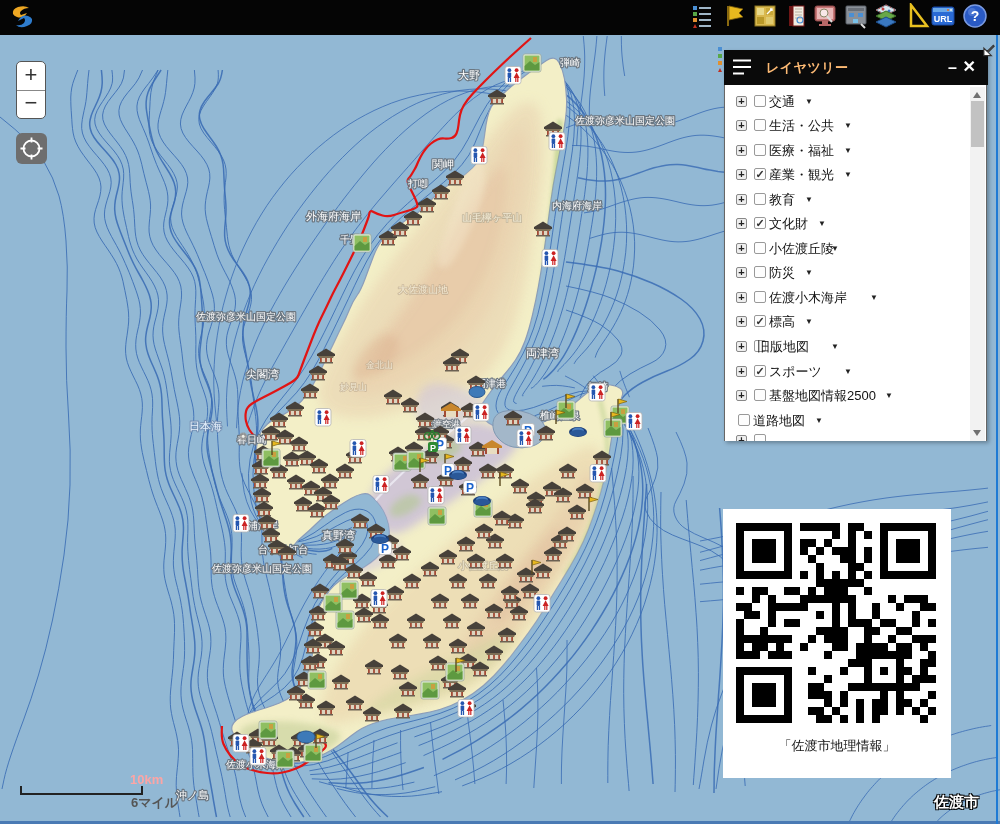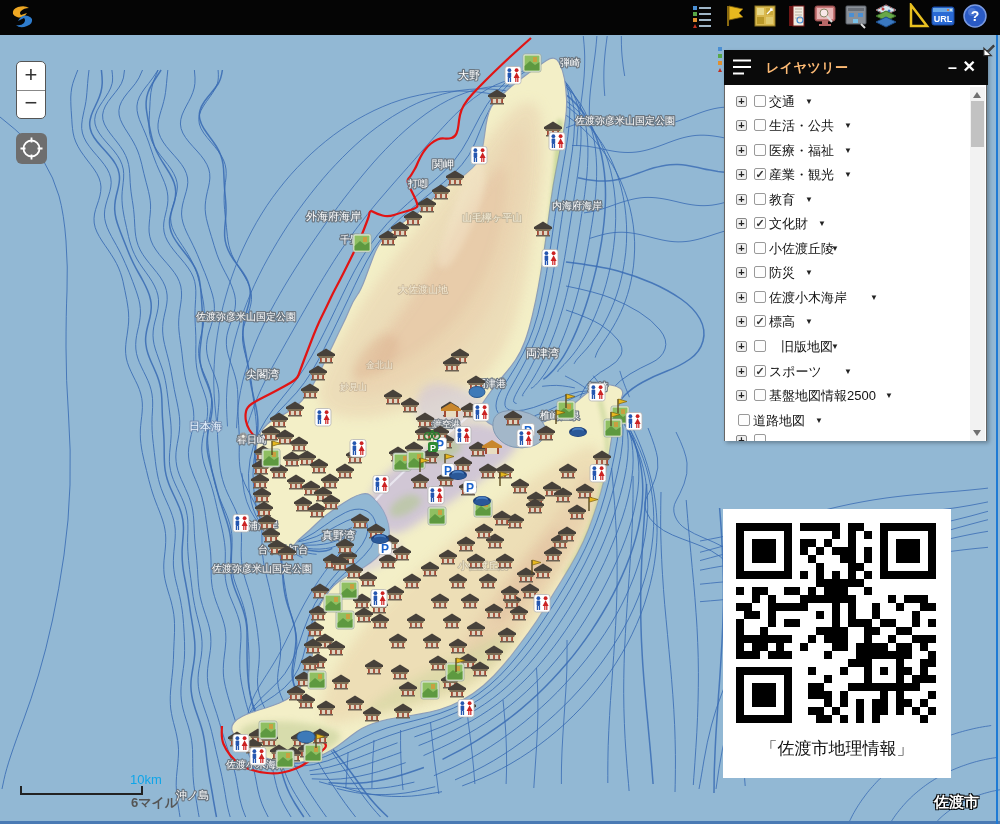--- a/index.html
+++ b/index.html
@@ -18,23 +18,23 @@
 .prow{position:absolute;left:0;width:240px;height:24px}
 .pbtn{position:absolute;left:11px;top:1px;width:11px;height:11px;border:1px solid #888;border-radius:2px;background:#eee;color:#222;font-size:11px;line-height:9px;text-align:center;font-weight:bold}
 .cb{position:absolute;top:0;width:12px;height:12px;border:1px solid #999;border-radius:2px;background:#fdfdfd;color:#333;font-size:11px;line-height:11px;text-align:center;font-weight:bold}
 .ptxt{position:absolute;top:-2px;color:#111;font-size:13px}
 .parw{position:absolute;top:2px;color:#222;font-size:8px}
 #pscroll{position:absolute;right:1px;top:36px;width:15px;height:354px;background:#f2f2f2}
 #pthumb{position:absolute;left:1px;top:14px;width:13px;height:46px;background:#c2c2c2}
 .sarr{position:absolute;left:3px;width:0;height:0;border-left:4.5px solid transparent;border-right:4.5px solid transparent}
 #qrbox{position:absolute;left:723px;top:509px;width:228px;height:269px;background:#fff}
 #qrbox svg{position:absolute;left:13px;top:14px}
-#qrcap{position:absolute;left:0;top:228px;width:228px;text-align:center;font-size:17px;color:#111}
+#qrcap{position:absolute;left:0;top:228px;width:228px;text-align:center;font-size:13px;color:#111}
 #scalebar{position:absolute;left:20px;top:786px;width:123px;height:9px;border-left:2px solid #222;border-right:2px solid #222;border-bottom:2px solid #222}
-#sctxt1{position:absolute;left:130px;top:772px;font-size:13px;color:#0ea5e9;font-weight:normal}
+#sctxt1{position:absolute;left:130px;top:772px;font-size:13px;color:#fca5a5;font-weight:bold}
 #sctxt2{position:absolute;left:131px;top:794px;font-size:13px;color:#555;font-weight:bold}
 #attr{position:absolute;left:934px;top:793px;font-size:15px;font-weight:bold;color:#fff;text-shadow:-1px -1px 0 #000,1px -1px 0 #000,-1px 1px 0 #000,1px 1px 0 #000}
 #redge{position:absolute;left:996px;top:35px;width:2px;height:789px;background:#1e7ad4}
 #bedge{position:absolute;left:0;top:821px;width:1000px;height:3px;background:#4a7ab4}
 #legmini{position:absolute;left:718px;top:45px;width:12px;height:32px}
 </style></head><body>
 <div id="map">
 <svg width="1000" height="789" viewBox="0 0 1000 789">
 <rect x="0" y="0" width="1000" height="789" fill="#92b8d4"></rect>
 <path d="M540.7 31.3Q551.9 29.7 559.4 37.9Q566.8 46.1 568.7 59.7Q570.7 73.2 569.4 87.3Q568.2 101.4 565.8 115.1Q563.4 128.9 561.1 142.5Q558.7 156.1 556.7 169.7Q554.6 183.4 552.7 197.1Q550.8 210.8 548.6 224.6Q546.5 238.4 543.9 252.1Q541.3 265.9 537.8 279.5Q534.2 293.1 528.8 306.2Q523.3 319.3 516.0 331.2Q508.7 343.1 502.3 353.2Q496.0 363.4 496.0 370.9Q495.9 378.4 503.6 381.7Q511.3 385.0 522.7 383.4Q534.1 381.9 545.8 376.6Q557.5 371.2 569.4 364.6Q581.3 358.0 593.3 355.8Q605.2 353.7 612.3 360.7Q619.4 367.7 619.5 380.3Q619.6 392.9 617.1 406.5Q614.7 420.1 611.7 433.8Q608.8 447.5 604.9 461.0Q601.1 474.5 596.2 487.7Q591.3 500.9 585.2 513.6Q579.1 526.3 572.2 538.5Q565.3 550.6 557.9 562.5Q550.6 574.3 542.9 586.0Q535.2 597.6 526.8 608.9Q518.4 620.2 509.1 630.8Q499.9 641.4 489.1 650.6Q478.3 659.9 465.9 666.9Q453.5 673.8 440.1 678.3Q426.7 682.8 413.2 685.9Q399.7 689.0 387.1 692.9Q374.5 696.8 362.7 702.9Q350.8 708.9 338.5 715.5Q326.2 722.0 312.5 725.8Q298.8 729.5 284.7 728.3Q270.6 727.2 258.7 720.5Q246.9 713.8 243.0 703.2Q239.2 692.7 246.0 683.3Q252.9 674.0 264.1 667.3Q275.3 660.6 284.3 652.8Q293.3 645.0 298.3 634.0Q303.3 623.1 306.1 610.0Q308.9 596.9 313.2 583.5Q317.6 570.1 325.8 558.7Q334.0 547.2 344.5 538.3Q355.1 529.5 363.7 521.1Q372.3 512.7 375.3 503.0Q378.2 493.4 374.7 485.1Q371.3 476.8 363.4 474.7Q355.4 472.7 345.4 477.5Q335.4 482.4 324.8 490.4Q314.2 498.5 302.8 504.2Q291.4 509.9 280.8 506.7Q270.1 503.6 263.9 492.1Q257.6 480.7 255.4 466.8Q253.1 452.8 253.0 438.7Q252.9 424.6 256.8 411.3Q260.7 397.9 269.3 387.3Q277.9 376.6 287.3 367.4Q296.8 358.2 304.4 347.6Q312.0 337.0 318.3 325.0Q324.6 313.0 330.7 300.6Q336.7 288.1 342.7 275.7Q348.7 263.3 354.5 250.8Q360.3 238.4 366.8 226.0Q373.2 213.6 382.0 202.6Q390.8 191.6 401.3 182.4Q411.8 173.2 422.5 164.6Q433.2 155.9 443.6 147.4Q453.9 138.9 461.9 129.6Q469.9 120.4 474.6 108.8Q479.4 97.1 484.7 84.4Q489.9 71.6 498.6 60.5Q507.2 49.3 518.3 41.1Q529.5 32.9 540.7 31.3Z" fill="none" stroke="#3a6cb4" stroke-width="1.0" opacity="0.85"></path>
@@ -2184,21 +2184,21 @@
       </div>
       <div class="prow" style="top:229px">
         <span class="pbtn">+</span>
         <span class="cb ck" style="left:29px">✓</span>
         <span class="ptxt" style="left:44px">標高</span>
         <span class="parw" style="left:80px">▼</span>
       </div>
       <div class="prow" style="top:254px">
         <span class="pbtn">+</span>
         <span class="cb" style="left:29px"></span>
-        <span class="ptxt" style="left:56px">旧版地図</span>
+        <span class="ptxt" style="left:32px">旧版地図</span>
         <span class="parw" style="left:106px">▼</span>
       </div>
       <div class="prow" style="top:279px">
         <span class="pbtn">+</span>
         <span class="cb ck" style="left:29px">✓</span>
         <span class="ptxt" style="left:44px">スポーツ</span>
         <span class="parw" style="left:119px">▼</span>
       </div>
       <div class="prow" style="top:303px">
         <span class="pbtn">+</span>

